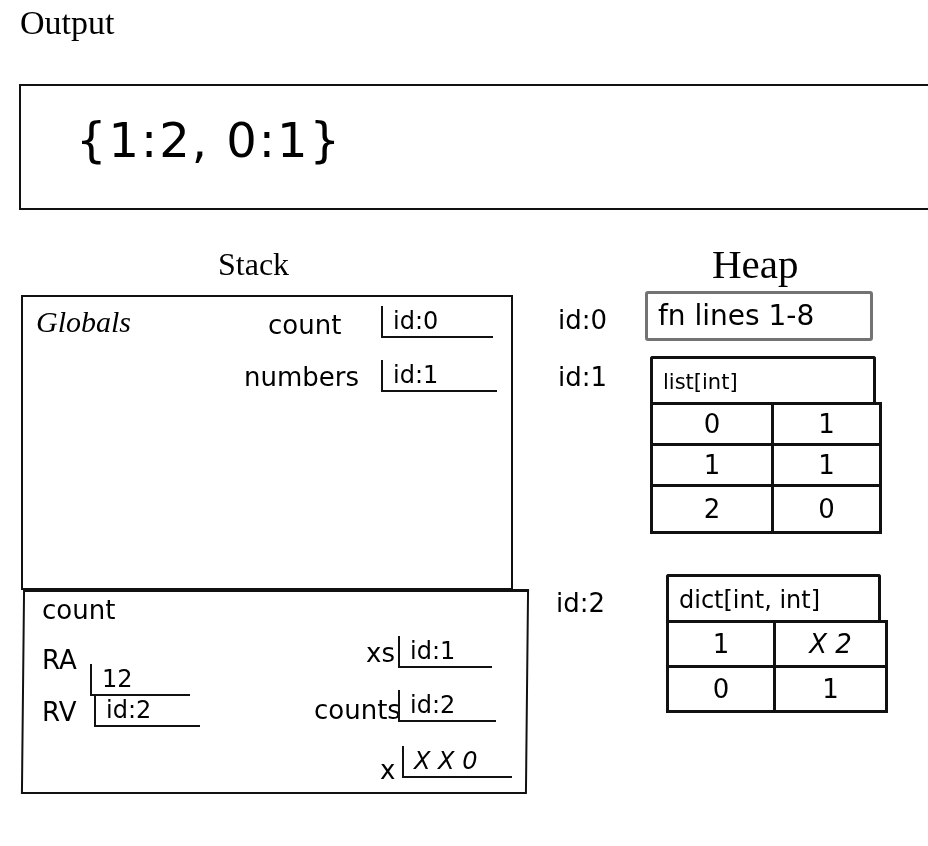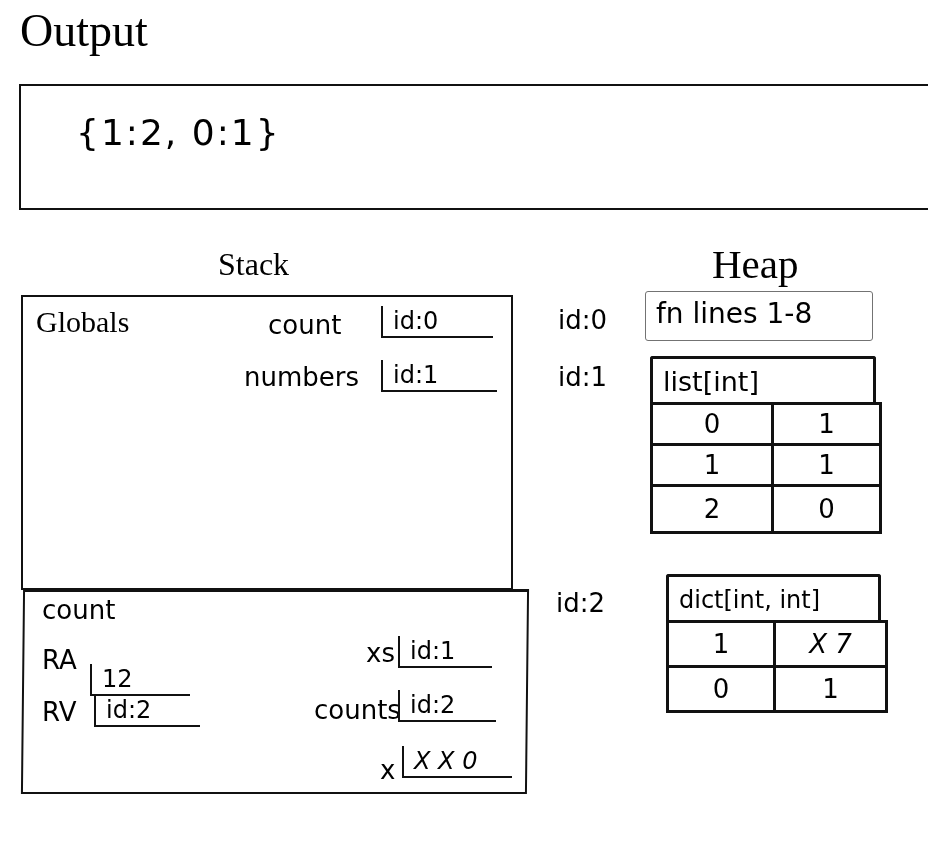--- a/index.html
+++ b/index.html
@@ -1,40 +1,40 @@
 <!DOCTYPE html>
 <html><head>
 <meta charset="utf-8">
 <style>
   html, body { margin: 0; padding: 0; background: #ffffff; }
   body { width: 928px; height: 846px; position: relative; overflow: hidden; color: #000; }
   .hand { font-family: "DejaVu Sans", "Liberation Sans", sans-serif; font-weight: normal; }
   .abs { position: absolute; }
 
-  #output-title { left: 20px; top: 4px; font-size: 46px; font-family: "Liberation Serif", serif; }
+  #output-title { left: 20px; top: 4px; font-size: 34px; font-family: "Liberation Serif", serif; }
   #output-box { left: 19px; top: 84px; width: 930px; height: 126px; border: 2px solid #111; border-right: none; box-sizing: border-box; }
-  #output-value { left: 76px; top: 112px; font-size: 36px; letter-spacing: 2px; }
+  #output-value { left: 76px; top: 112px; font-size: 48px; letter-spacing: 2px; }
 
   #stack-title { left: 218px; top: 246px; font-size: 32px; font-family: Liberation Serif, serif; text-align: right; }
   #heap-title { left: 712px; top: 240px; font-size: 41px; font-family: "Liberation Serif", serif; }
 
   #globals-frame { left: 21px; top: 295px; width: 492px; height: 295px; border: 2px solid #111; box-sizing: border-box; }
-  #globals-label { left: 36px; top: 305px; font-size: 30px; font-family: "Liberation Serif", serif; }
+  #globals-label { left: 36px; top: 305px; font-size: 30px; font-family: "Liberation Serif", serif; font-style: italic; }
 
   #call-frame { left: 22px; top: 589px; width: 506px; height: 205px; border: 2px solid #111; border-top: 3px solid #111; box-sizing: border-box; transform: skewX(-0.6deg); }
   #call-frame-label { left: 42px; top: 595px; font-size: 26px; }
 
   .var-name { font-size: 26px; }
   .var-slot { border-left: 2px solid #111; border-bottom: 2px solid #111; height: 30px; padding-left: 10px; font-size: 24px; line-height: 30px; box-sizing: content-box; }
 
   .heap-id { font-size: 26px; }
-  .heap-box { border: 1px solid #737373; border-radius: 3px; box-sizing: border-box; }
+  .heap-box { border: 3px solid #737373; border-radius: 3px; box-sizing: border-box; }
   .heap-table { border-collapse: collapse; }
   .heap-table td { border: 3px solid #111; text-align: center; font-size: 26px; height: 38px; padding: 0; }
-  .heap-header { border: 3px solid #111; border-bottom: none; box-sizing: border-box; font-size: 27px; padding-left: 10px; }
+  .heap-header { border: 3px solid #111; border-bottom: none; box-sizing: border-box; font-size: 21px; padding-left: 10px; }
 </style>
 </head>
 <body>
 
 <div class="abs" id="output-title">Output</div>
 <div class="abs" id="output-box"></div>
 <div class="abs hand" id="output-value">{1:2, 0:1}</div>
 
 <div class="abs" id="stack-title">Stack</div>
 
@@ -91,21 +91,21 @@
     </table>
 </div>
 
 <div class="abs hand heap-id" style="left:556px; top:588px;">id:2</div>
 <div class="abs" style="left:666px; top:574px; width:215px;">
   <div class="hand heap-header" style="height:46px; line-height:46px; font-size:24px; border-radius:3px 3px 0 0;">dict[int, int]</div>
   <table class="heap-table hand" style="width:222px;">
     <tbody>
         <tr>
       <td style="width:104px; height:42px;">1</td>
-      <td style="font-style:italic;">X 7</td>
+      <td style="font-style:italic;">X 2</td>
     </tr>
     <tr>
       <td style="height:42px;">0</td>
       <td>1</td>
     </tr>
   </tbody>
     </table>
 </div>
 
 </body></html>

